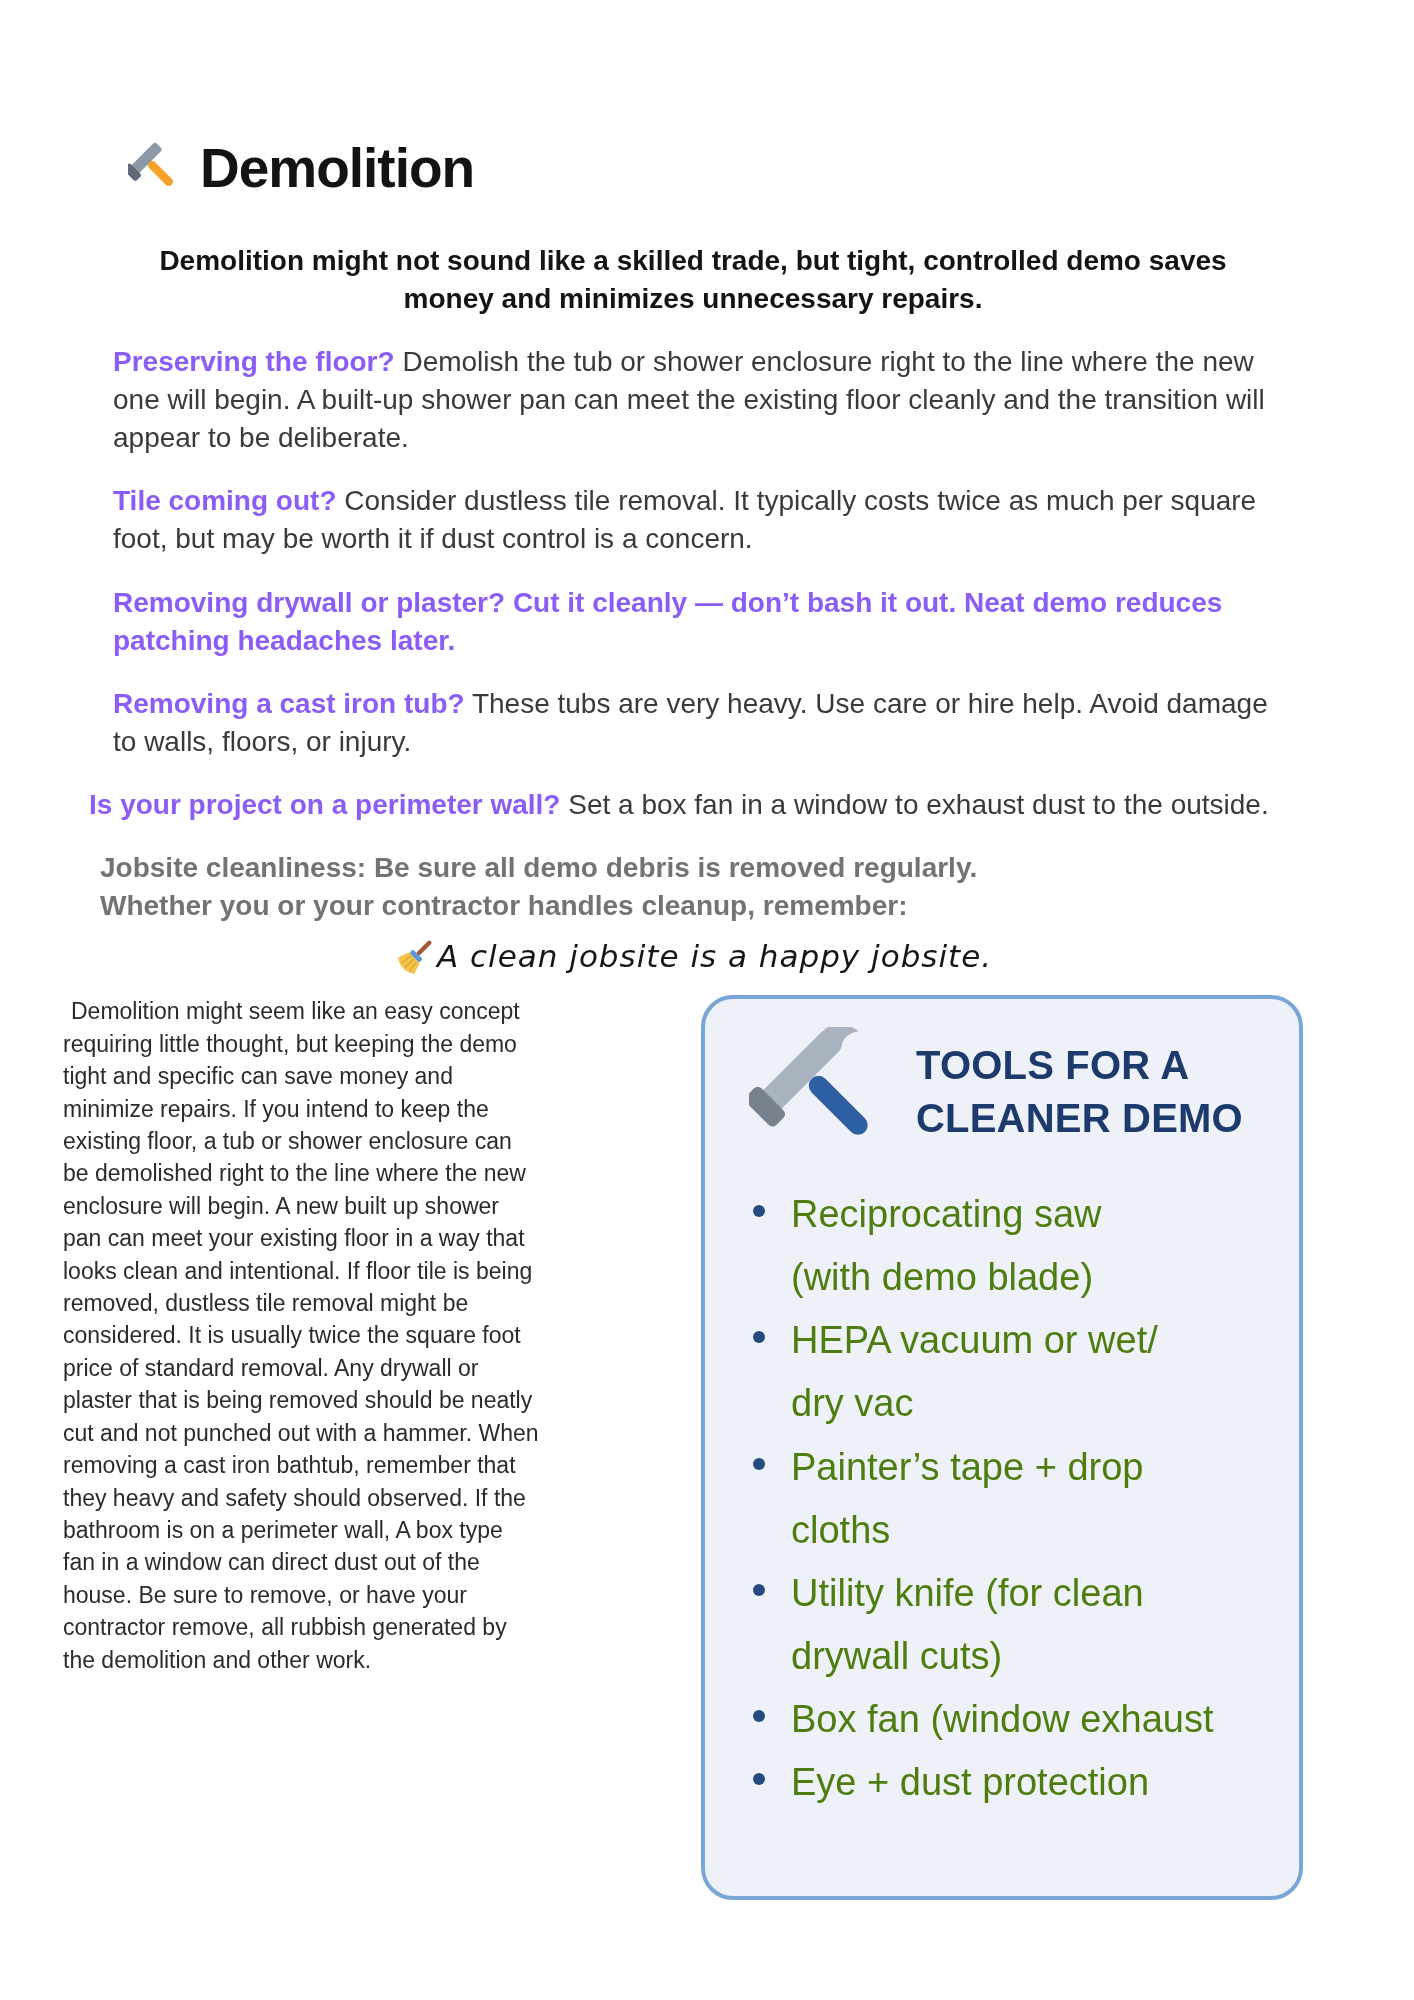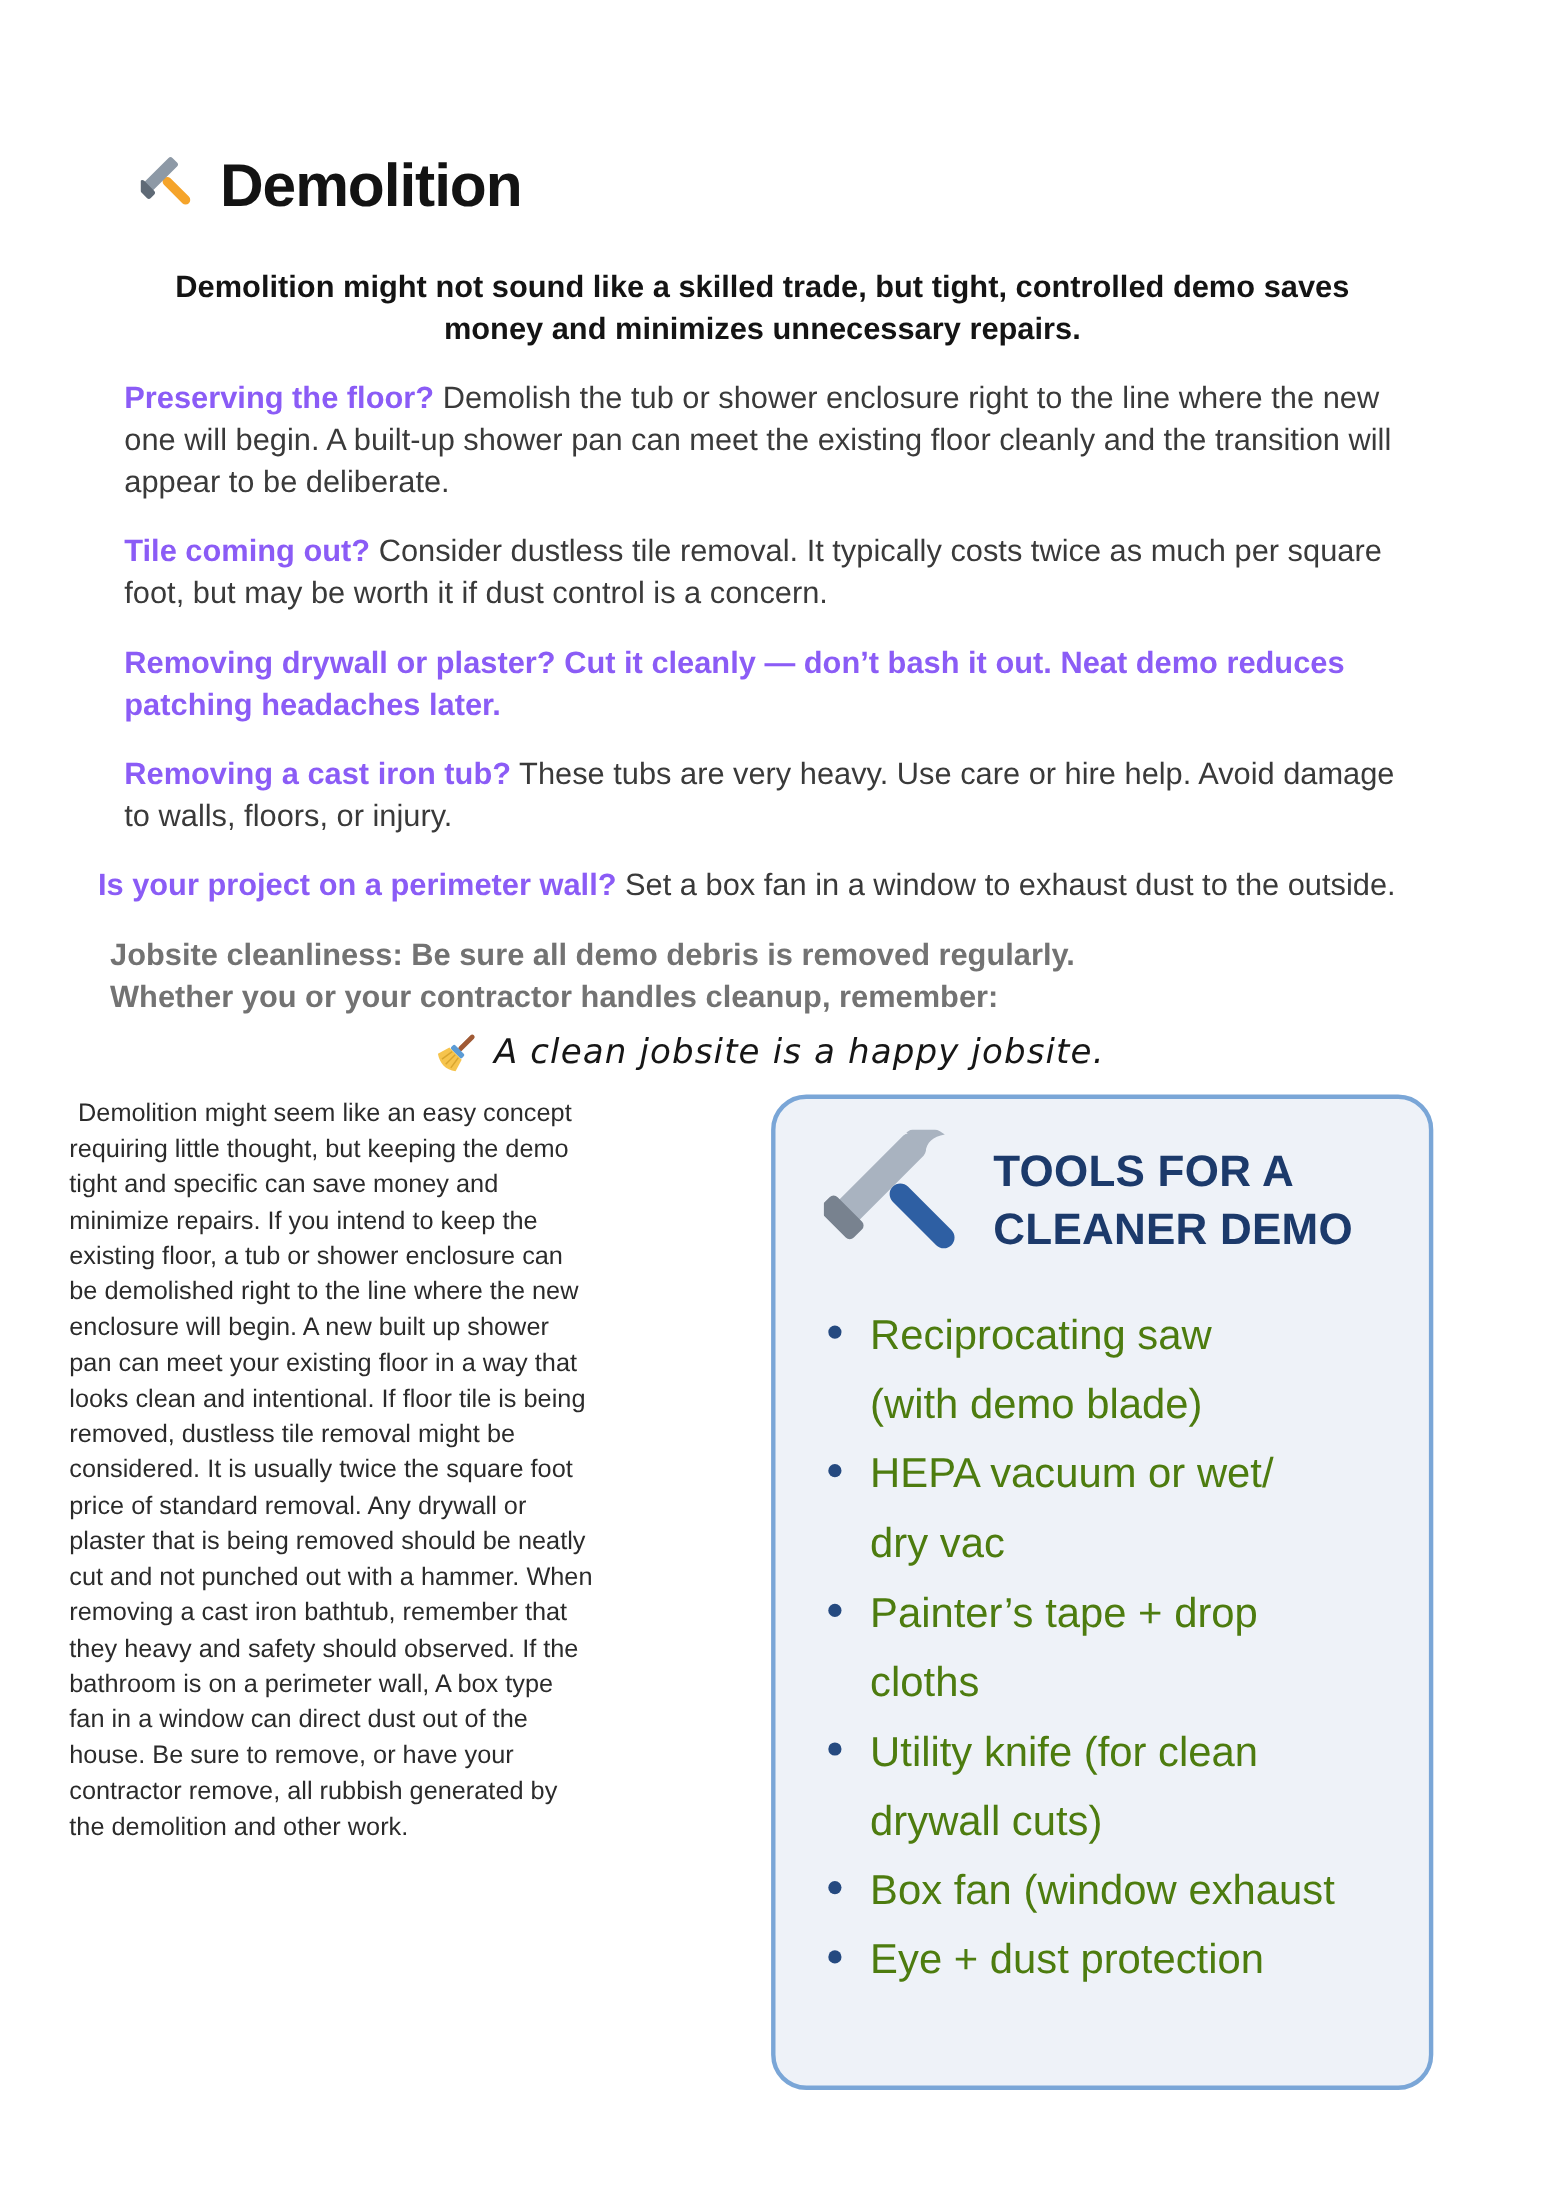--- a/index.html
+++ b/index.html
@@ -11,39 +11,39 @@
   .title-hammer { width:54px; height:54px; flex:none; }
   .page-title { font-size:55px; font-weight:700; color:#131313; letter-spacing:-1px; }
 
   .content { margin:42px 0 0 113px; width:1160px; font-size:28px; line-height:1.36; }
   .para { margin:0 0 25px 0; color:#3a3a3a; }
   .para .lead { font-weight:700; color:#8b5cf6; }
   .para.emph { font-weight:700; color:#141414;text-align:center; }
   .para.pull-left { margin-left:-24px; }
   .para.jobsite { margin-left:-13px; font-weight:700; color:#737373; white-space:pre-line; margin-bottom:10px; }
 
-  .note-row { display:flex; align-items:center; gap:12px; margin:6px 0 0 282px; }
+  .note-row { display:flex; align-items:center; gap:0; margin:6px 0 0 282px; }
   .broom { width:42px; height:42px; flex:none; }
   .note-text {
     font-size:31px; color:#161616; font-style:italic; letter-spacing:1px;
     font-family:cursive,"DejaVu Sans",sans-serif;
   }
 
   .columns { display:flex; align-items:flex-start; margin:18px 0 0 63px; }
   .left-col { width:478px; font-size:23px; line-height:1.41; color:#2b2b2b; text-indent:8px; }
 
   .tools-box {
     box-sizing:border-box; margin-left:160px; width:602px; min-height:905px;
     background:#eef2f8; border:4px solid #7aa6d7; border-radius:32px;
     padding:28px 26px 36px 44px;
   }
   .box-header { display:flex; align-items:center; }
   .box-hammer { width:150px; height:130px; flex:none; }
   .box-title {
-    margin-left:4px; font-size:40px; font-weight:700; line-height:1.32;
+    margin-left:17px; font-size:40px; font-weight:700; line-height:1.32;
     color:#1c3a6b; white-space:pre-line; letter-spacing:0.2px;
   }
   .tools-list {
     list-style:none; margin:26px 0 0; padding:0 0 0 2px;
     font-size:38px; line-height:1.66; color:#4d7c0f;
   }
   .tools-list li { position:relative; padding-left:40px; white-space:pre-line; }
   .tools-list li::before {
     content:""; position:absolute; left:2px; top:22px;
     width:12px; height:12px; border-radius:50%; background:#254a80;

